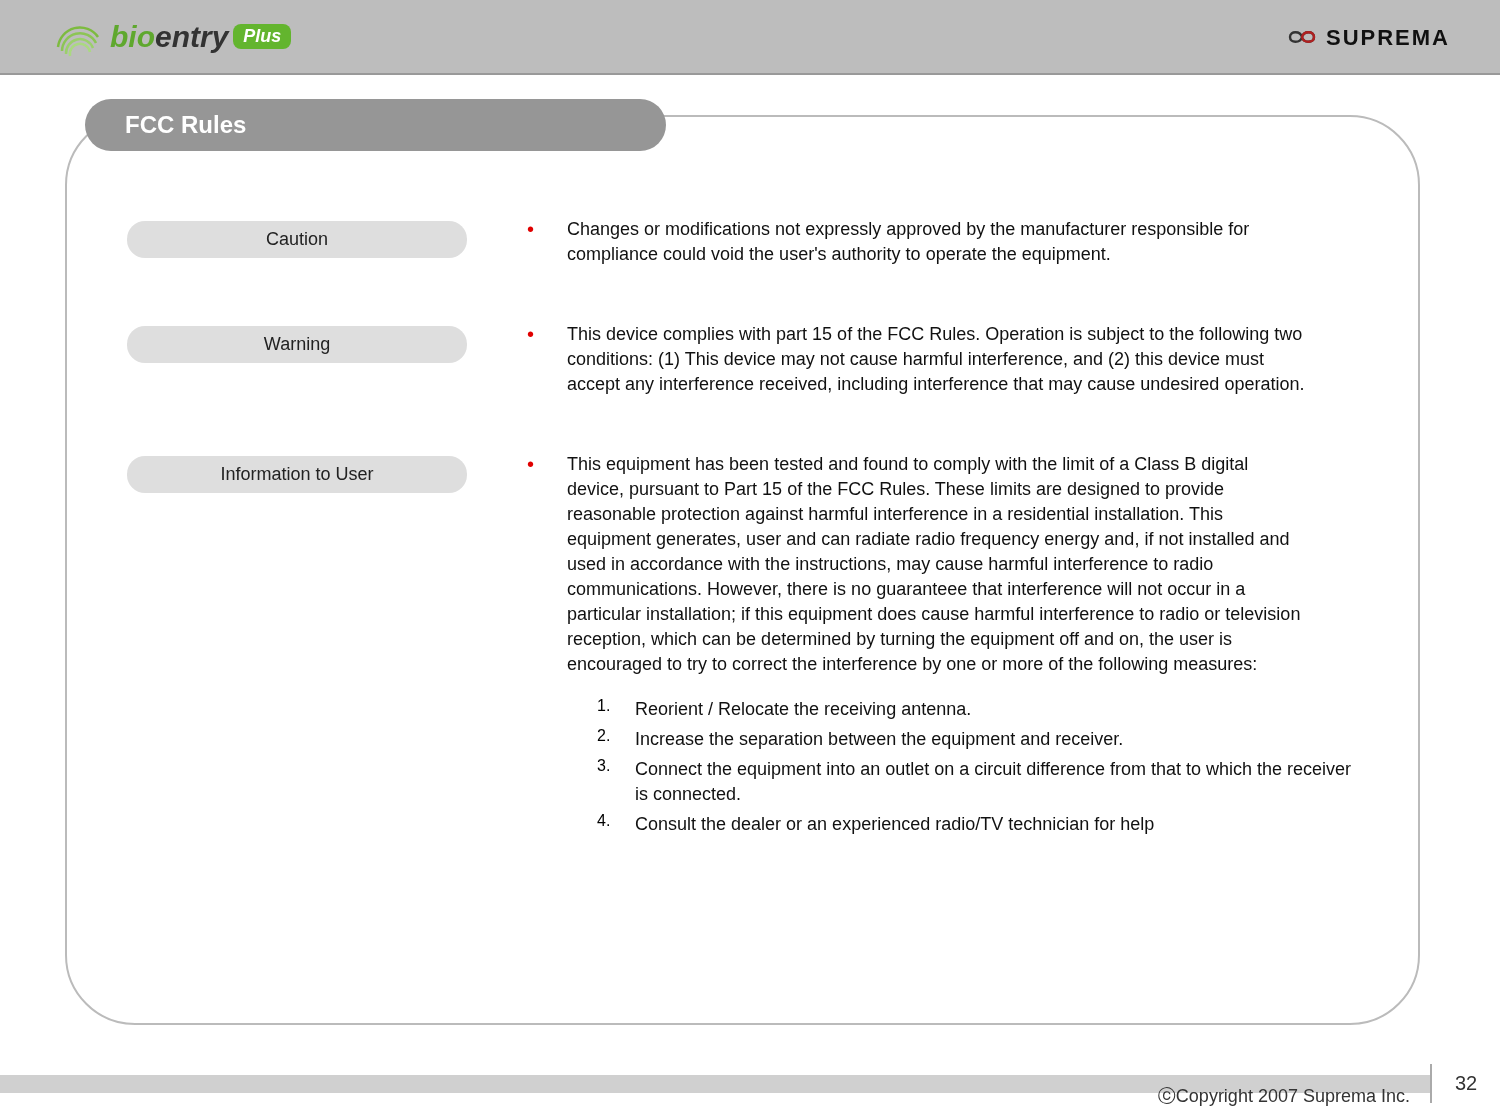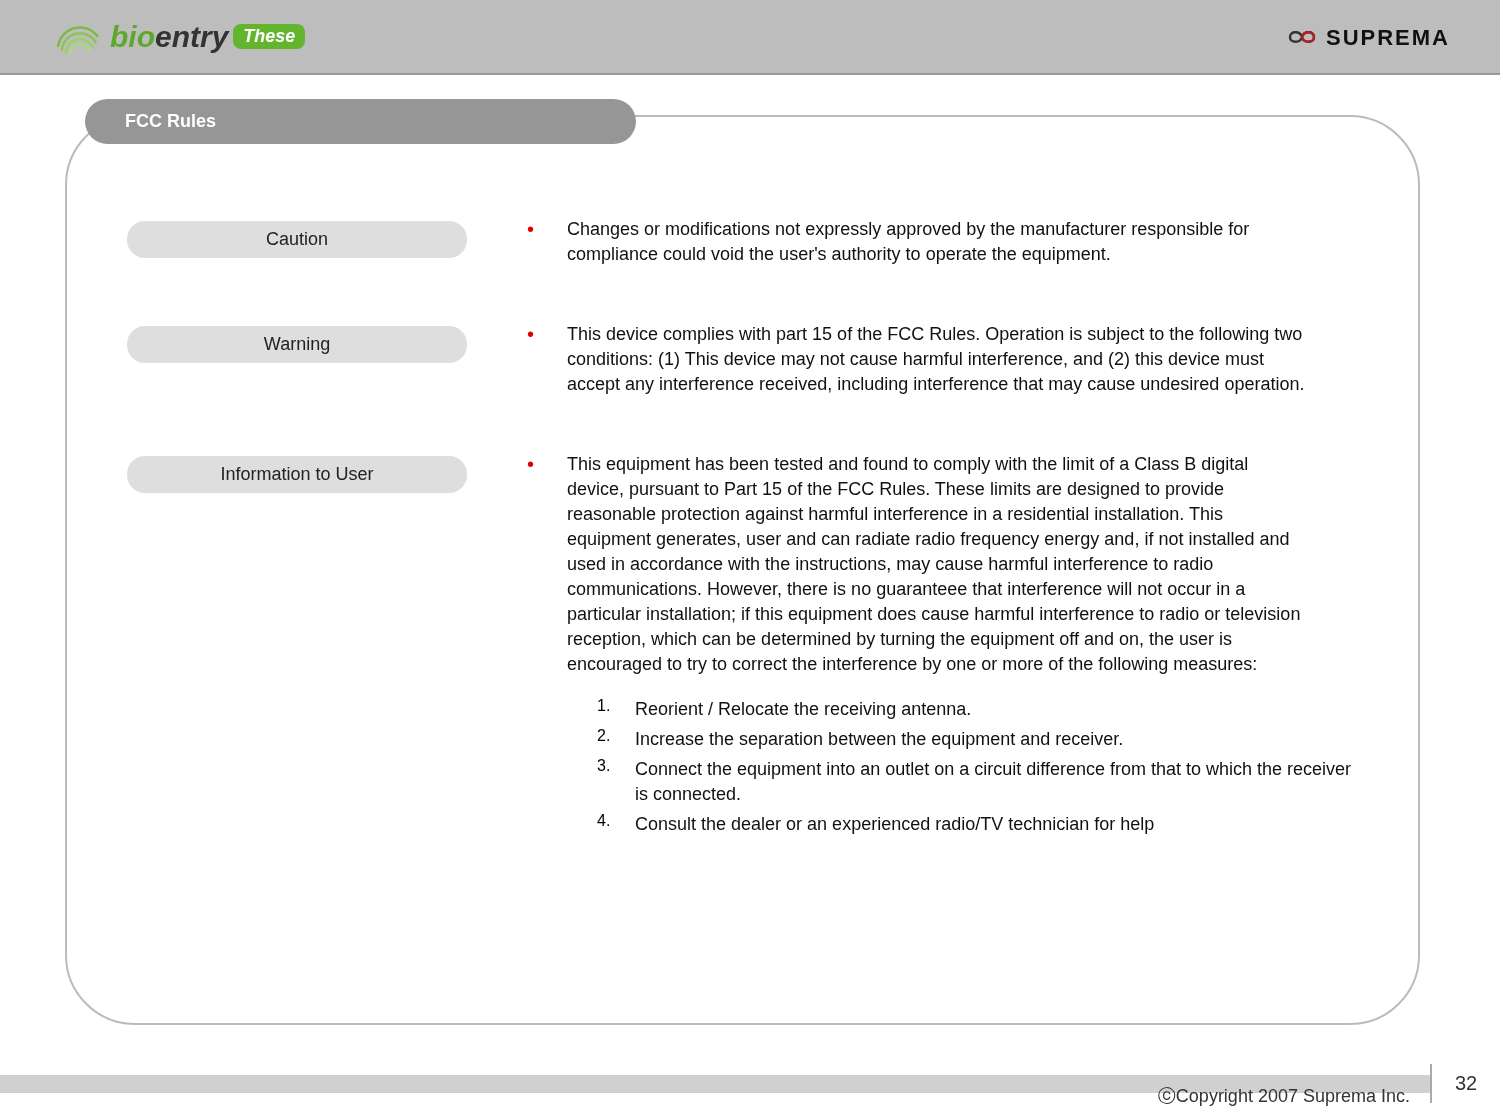--- a/index.html
+++ b/index.html
@@ -69,21 +69,21 @@
       border: 2px solid #bbb;
       border-radius: 70px;
       padding: 50px 60px 30px 60px;
     }
     .title-pill {
       position: absolute;
       top: -18px;
       left: 18px;
       background: #969696;
       color: #fff;
-      font-size: 18px;
+      font-size: 24px;
       font-weight: bold;
       padding: 12px 420px 12px 40px;
       border-radius: 26px;
     }
     .section-row {
       display: flex;
       align-items: flex-start;
       margin-bottom: 55px;
       gap: 60px;
       justify-content: flex-end;
@@ -165,21 +165,21 @@
       <g fill="none" stroke-width="2.5">
         <path d="M 8 38 A 22 22 0 0 1 48 28" stroke="#7dbb3f"></path>
         <path d="M 12 42 A 18 18 0 0 1 46 34" stroke="#8cc555"></path>
         <path d="M 16 45 A 14 14 0 0 1 43 39" stroke="#9bd06b"></path>
         <path d="M 20 47 A 10 10 0 0 1 40 43" stroke="#aad980"></path>
       </g>
     </svg>
     <div class="bioentry-text">
       <span class="bio-green">bio</span>
         <span class="entry-text">entry</span>
-      <span class="plus-badge">These</span>
+      <span class="plus-badge">Plus</span>
     </div>
   </div>
   <div class="logo-suprema">
     <svg class="infinity-icon" viewBox="0 0 60 30">
       <path d="M 15 15 C 15 7, 28 7, 30 15 C 32 23, 45 23, 45 15 C 45 7, 32 7, 30 15 C 28 23, 15 23, 15 15 Z" fill="none" stroke="#333" stroke-width="3"></path>
       <path d="M 30 15 C 32 23, 45 23, 45 15 C 45 7, 32 7, 30 15" fill="none" stroke="#b02020" stroke-width="3"></path>
     </svg>
     <span class="suprema-text">SUPREMA</span>
   </div>
 </div>

